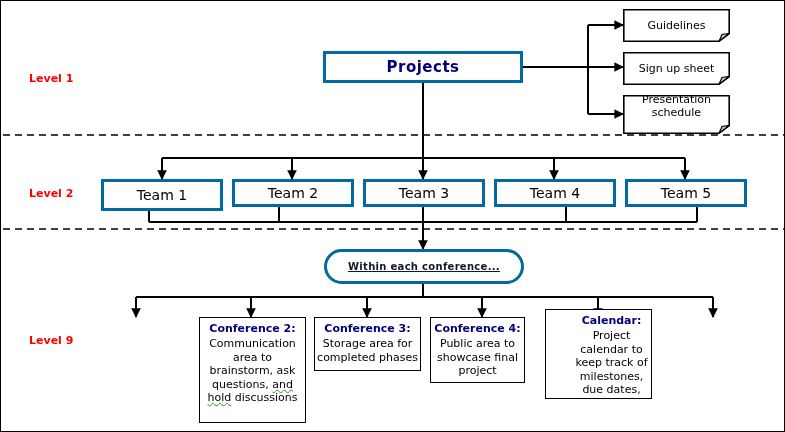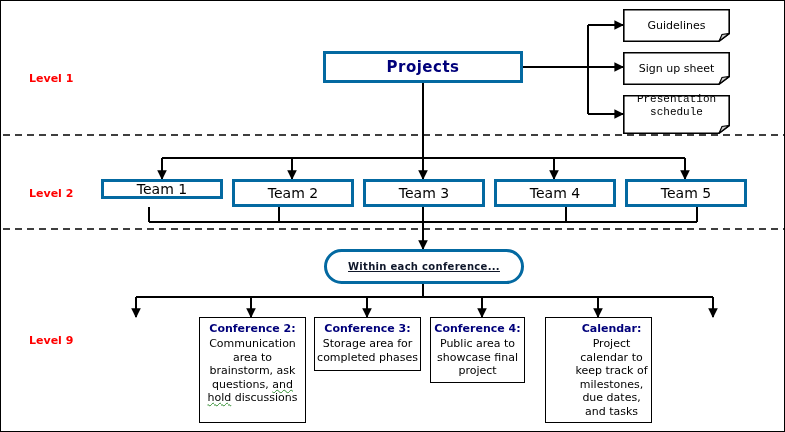--- a/index.html
+++ b/index.html
@@ -198,30 +198,30 @@
   </div>
 
   <div class="doc-box" style="left:622px; top:51px; width:107px; height:33px;">
     <svg width="107" height="33" viewBox="0 0 107 33">
       <path d="M 0.8 0.8 L 106.2 0.8 L 106.2 24.5 L 96 32.2 L 0.8 32.2 Z" fill="#ffffff" stroke="#000000" stroke-width="1.6"></path>
       <path d="M 96 32.2 L 99 25.5 L 106.2 24.5 Z" fill="#cccccc" stroke="#000000" stroke-width="1.2"></path>
     </svg>
     <span class="doc-text">Sign up sheet</span>
   </div>
 
-  <div class="doc-box" style="left:622px; top:94px; width:107px; height:21px;font-family:Liberation Mono, monospace;">
+  <div class="doc-box" style="left:622px; top:94px; width:107px; height:21px;">
     <svg width="107" height="39" viewBox="0 0 107 39">
       <path d="M 0.8 0.8 L 106.2 0.8 L 106.2 30.5 L 96 38.2 L 0.8 38.2 Z" fill="#ffffff" stroke="#000000" stroke-width="1.6"></path>
       <path d="M 96 38.2 L 99 31.5 L 106.2 30.5 Z" fill="#cccccc" stroke="#000000" stroke-width="1.2"></path>
     </svg>
     <span class="doc-text">Presentation
 schedule</span>
   </div>
 
-  <div class="node team-box" style="left:100px; top:178px; width:122px; height:20px;">
+  <div class="node team-box" style="left:100px; top:178px; width:122px; height:32px;">
     <span>Team 1</span>
   </div>
   <div class="node team-box" style="left:231px; top:178px; width:122px; height:28px;">
     <span>Team 2</span>
   </div>
   <div class="node team-box" style="left:362px; top:178px; width:122px; height:28px;">
     <span>Team 3</span>
   </div>
   <div class="node team-box" style="left:493px; top:178px; width:122px; height:28px;">
     <span>Team 4</span>
@@ -243,19 +243,19 @@
   <div class="card" style="left:313px; top:316px; width:107px; height:54px;">
     <span class="card-title">Conference 3:</span>
     <span class="card-body">Storage area for completed phases</span>
   </div>
 
   <div class="card" style="left:429px; top:316px; width:95px; height:66px;">
     <span class="card-title">Conference 4:</span>
     <span class="card-body">Public area to showcase final project</span>
   </div>
 
-  <div class="card" style="left:544px; top:316px; width:107px; height:106px;padding-left:28px;">
+  <div class="card" style="left:544px; top:308px; width:107px; height:90px;padding-left:28px;">
     <span class="card-title">Calendar:</span>
     <span class="card-body">Project calendar to keep track of milestones, due dates, and tasks</span>
   </div>
 
 
 </div>
 
 </body></html>

